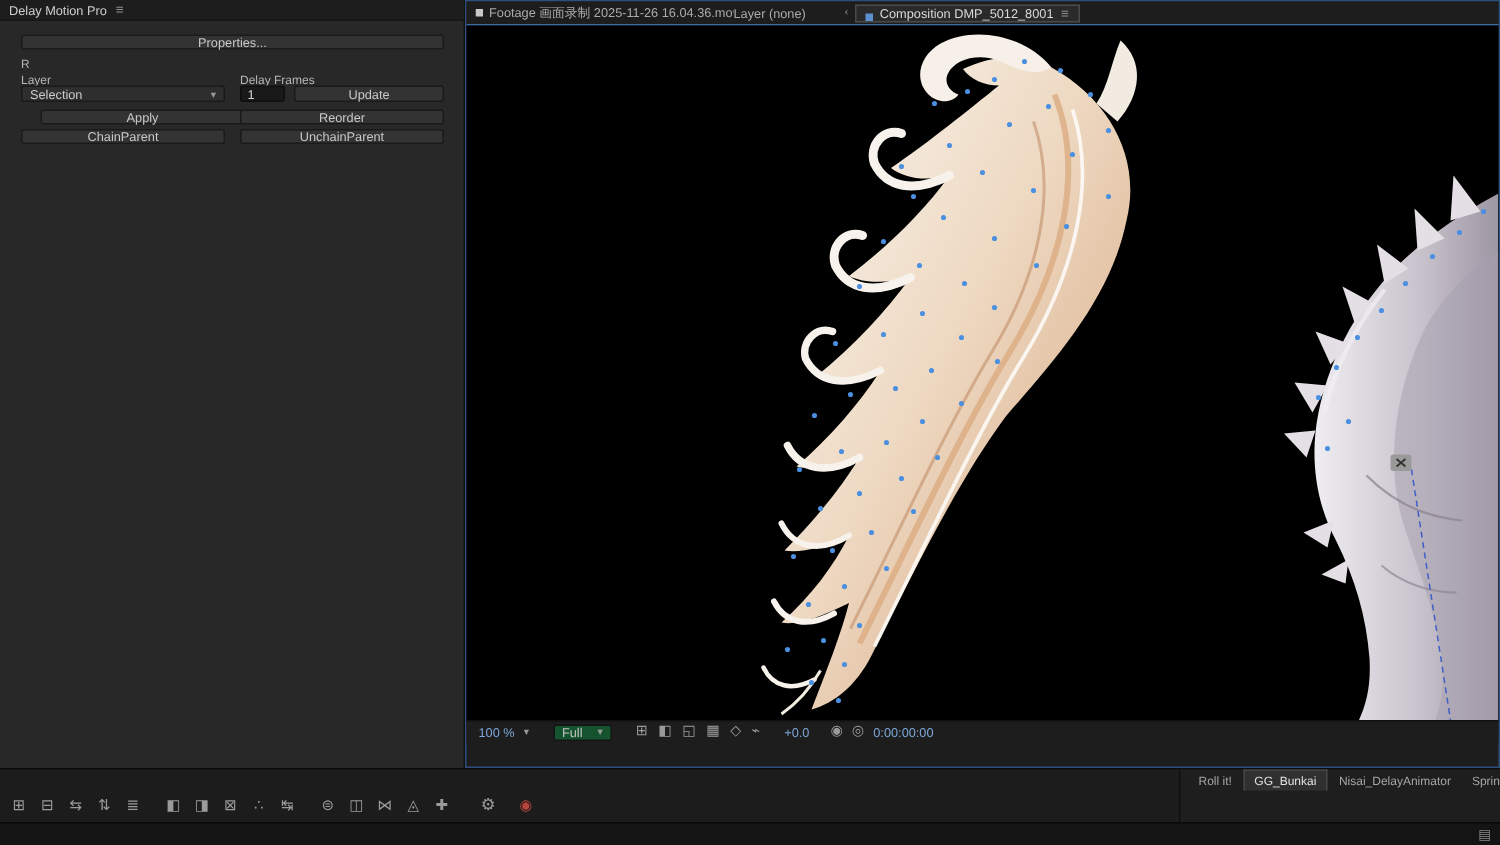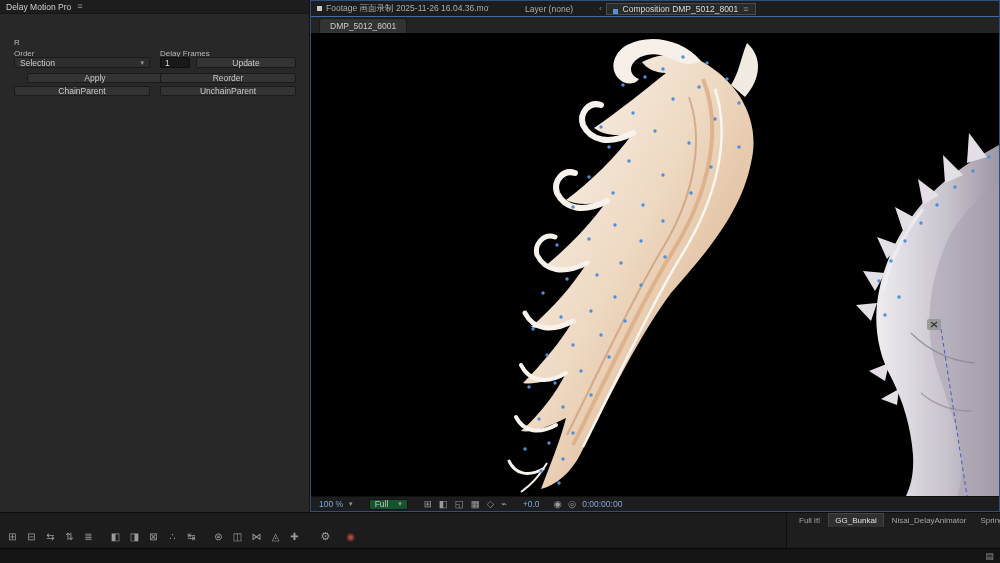--- a/index.html
+++ b/index.html
@@ -16,21 +16,21 @@
   .dropdown{position:absolute;background:#2e2e2e;border:1px solid #1a1a1a;border-radius:2px;color:#cccccc;font-size:8.5px;display:flex;align-items:center;justify-content:space-between;padding:0 5px}
   .chev{color:#9a9a9a;font-size:7px}
   .numfield{position:absolute;background:#191919;border:1px solid #0e0e0e;border-radius:2px;color:#d6d6d6;font-size:8.5px;padding:0 4px;font-family:"Liberation Sans",sans-serif}
 
   
   .viewer{position:absolute;left:310px;top:0;width:690px;height:512px;background:#1d1d1d;border:1px solid #2c4f7c}
   .viewer-tabs{height:16px;display:flex;align-items:center;padding:0 6px;font-size:8.5px;color:#ababab;border-bottom:1px solid #3c6da8;background:#1d1d1d}
   .ft-tab{display:flex;align-items:center;gap:4px;width:172px;overflow:hidden;white-space:nowrap}
   .sq{width:5px;height:5px;background:#c9c9c9;flex:0 0 auto}
   .sq.blue{background:#5a8fd0}
-  .layer-tab{margin-left:36px;white-space:nowrap}
+  .layer-tab{white-space:nowrap}
   .comp-group{margin-left:26px;display:flex;align-items:center;gap:4px}
   .comp-box{display:flex;align-items:flex-end;gap:5px;border:1px solid #4a4a4a;background:#2a2a2a;height:12px;padding:0 6px;color:#d9d9d9;white-space:nowrap}
   .comp-strip{height:16px;background:#232323;display:flex;align-items:flex-end;padding-left:8px}
   .comp-name-tab{background:#333333;border:1px solid #1a1a1a;border-bottom:none;border-radius:3px 3px 0 0;font-size:8.5px;color:#cccccc;padding:2px 10px}
   .canvas{position:relative;width:100%;height:463px;background:#000;overflow:hidden}
   .canvas svg{position:absolute;inset:0}
   .viewer-controls{height:15px;background:#1d1d1d;border-top:1px solid #101010;display:flex;align-items:center;padding:0 8px;font-size:8.5px;color:#9a9a9a;gap:6px}
   .vc-blue{color:#7da7d9}
   .vc-icon{font-size:9.5px;color:#9a9a9a;line-height:1}
   .res-box{display:flex;align-items:center;gap:10px;background:#14532d;border:1px solid #151515;border-radius:2px;height:11px;padding:0 5px;color:#c4c4c4;margin-left:10px}
@@ -55,24 +55,25 @@
 <body>
 
 <div class="app">
 
   <div class="left-panel">
     <div class="panel-header">
       <span>Delay Motion Pro</span>
       <span class="hamb">≡</span>
     </div>
 
+    <button class="btn" style="left:14px;top:23px;width:282px;height:10px">Properties...</button>
 
     <div class="lbl" style="left:14px;top:38px">R</div>
 
-    <div class="lbl" style="left:14px;top:49px">Order</div>
+    <div class="lbl" style="left:14px;top:49px">Layer</div>
     <div class="lbl" style="left:160px;top:49px">Delay Frames</div>
 
     <div class="dropdown" style="left:14px;top:57px;width:136px;height:11px">
       <span>Selection</span>
       <span class="chev">▾</span>
     </div>
 
     <input class="numfield" style="left: 160px; top: 57px; width: 30px; height: 11px;" value="1">
     <button class="btn" style="left:196px;top:57px;width:100px;height:11px">Update</button>
 
@@ -94,23 +95,20 @@
       <div class="comp-group">
         <span class="chev">‹</span>
         <div class="comp-box">
           <span class="sq blue"></span>
           <span>Composition DMP_5012_8001</span>
           <span class="hamb">≡</span>
         </div>
       </div>
     </div>
 
-    <div class="comp-strip">
-      <div class="comp-name-tab">DMP_5012_8001</div>
-    </div>
 
     <div class="canvas">
       <svg viewBox="0 0 688 463" width="688" height="463">
         <defs>
           <linearGradient id="tg" x1="0" y1="0" x2="1" y2="1">
             <stop offset="0" stop-color="#fbf8f4"></stop>
             <stop offset="0.45" stop-color="#eed9c2"></stop>
             <stop offset="1" stop-color="#d3a077"></stop>
           </linearGradient>
           <linearGradient id="bg1" x1="0" y1="0" x2="1" y2="0">
@@ -303,21 +301,21 @@
       <span class="tool">◬</span>
       <span class="tool">✚</span>
       <span class="tool gear">⚙</span>
       <span class="tool red">◉</span>
     </div>
 
     <div class="vdiv"></div>
 
     <div class="rpanel">
       <div class="rtabs">
-        <span class="rtab">Full it!</span>
+        <span class="rtab">Roll it!</span>
         <span class="rtab active">GG_Bunkai</span>
         <span class="rtab">Nisai_DelayAnimator</span>
         <span class="rtab">SpringyFX</span>
       </div>
     </div>
 
     <div class="bstrip">
       <span class="corner-ic">▤</span>
     </div>
   </div>

